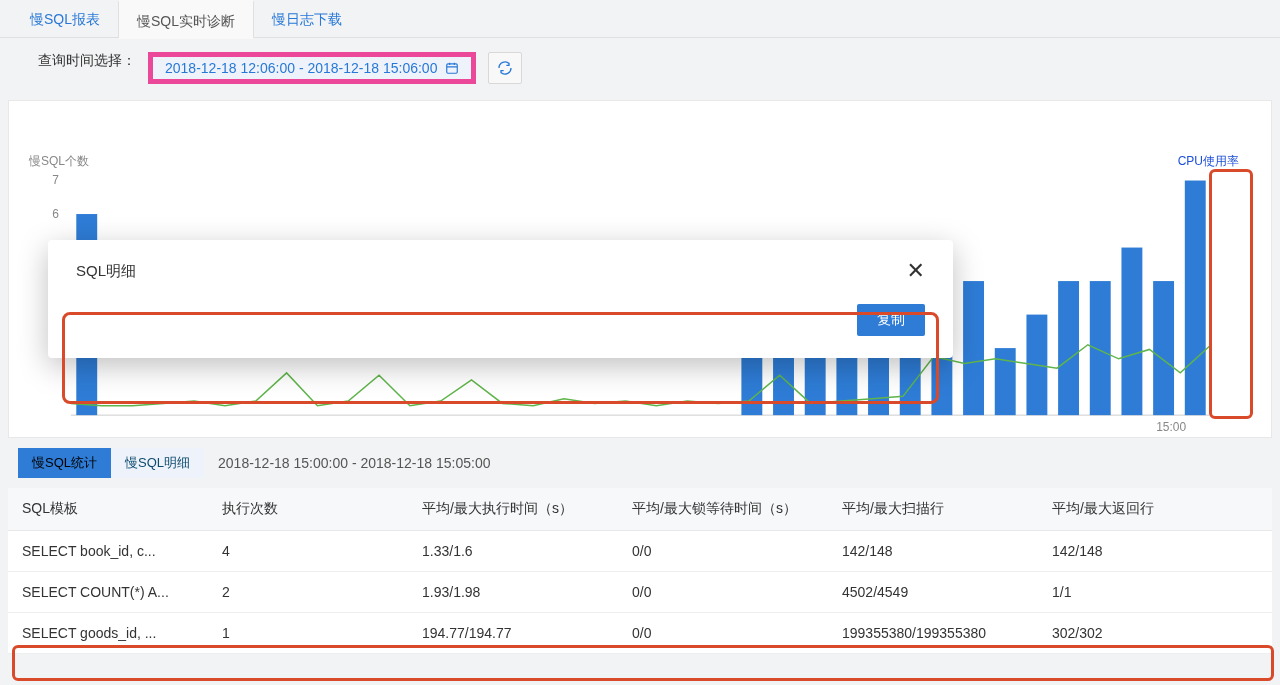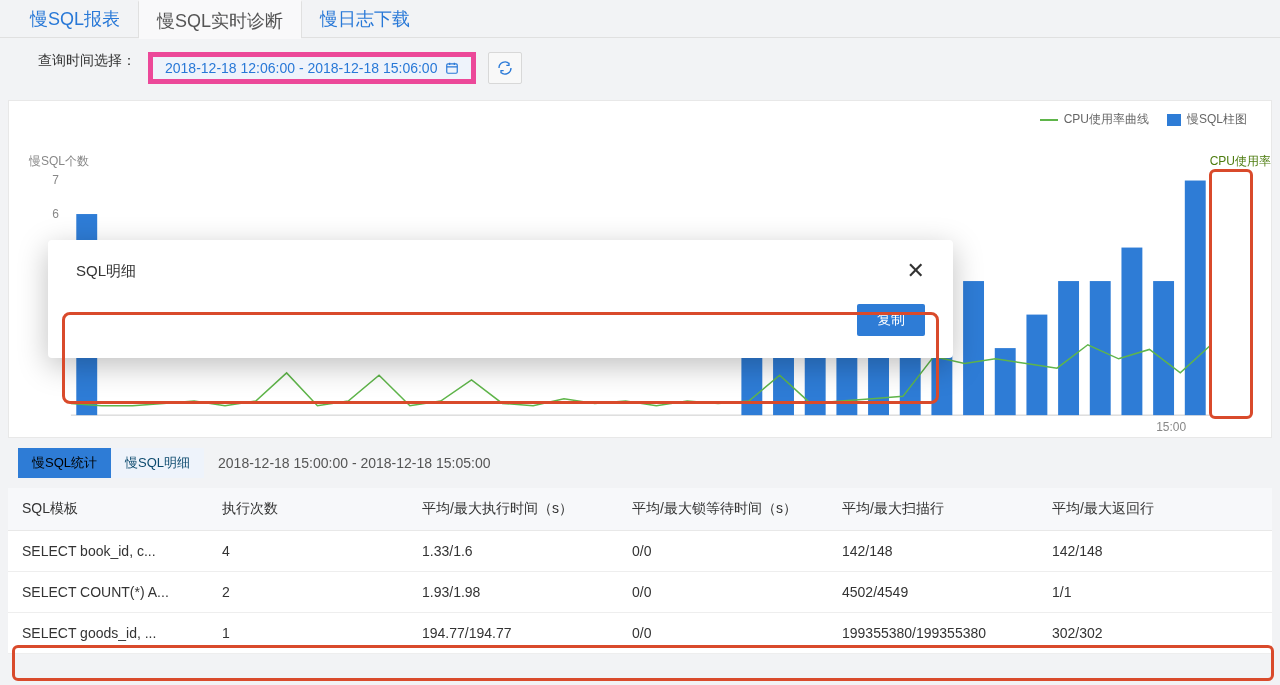--- a/index.html
+++ b/index.html
@@ -9,21 +9,21 @@
   background: #f2f3f5;
   color: #333;
   width: 1280px;
   height: 685px;
   overflow: hidden;
   position: relative;
 }
 
 
 .top-tabs { display: flex; align-items: center; height: 38px; padding-left: 12px; border-bottom: 1px solid #e0e0e0; background: #f2f3f5; }
-.top-tab { padding: 0 18px; height: 38px; line-height: 38px; color: #2878d7; font-size: 18px; cursor: pointer; text-align: right; }
+.top-tab { padding: 0 18px; height: 38px; line-height: 38px; color: #2878d7; font-size: 14px; cursor: pointer; text-align: right; }
 .top-tab.active { color: #555; font-weight: 500; border-top: 2px solid transparent; background: #f9f9fa; position: relative; }
 .top-tab.active::after { content:""; position:absolute; left:0; right:0; bottom:-1px; height:1px; background:#f9f9fa; }
 .top-tab.sep { border-left: 1px solid #e0e0e0; border-right: 1px solid #e0e0e0; }
 
 
 .query-bar { display: flex; align-items: flex-start; padding: 14px 18px 8px 18px; gap: 12px; margin-left: 20px; }
 .query-label { color: #333; }
 .time-range-box {
   display:flex; align-items:center; gap:8px;
   height: 32px; padding: 0 12px;
@@ -45,21 +45,21 @@
   border: 1px solid #e8e8e8;
   height: 338px;
   position: relative;
   overflow: hidden;
 }
 .legend-row { position:absolute; top:10px; right:24px; display:flex; align-items:center; gap:18px; color:#666; font-size:12px; }
 .legend-item { display:flex; align-items:center; gap:6px; }
 .legend-line { width:18px; height:2px; background:#5fb54a; }
 .legend-box { width:14px; height:12px; background:#2e7cd6; }
 .y-label-left { position:absolute; left:20px; top:52px; font-size:12px; color:#888; }
-.y-label-right { position:absolute; right:0; top:52px; font-size:12px; color:#4d7c0f; }
+.y-label-right { position:absolute; right:32px; top:52px; font-size:12px; color:#1d4ed8; }
 .chart-svg { position:absolute; left:0; top:0; width:100%; height:100%; }
 .highlight-box { position:absolute; border:3px solid #d94a2b; border-radius:6px; }
 .chart-highlight { right:18px; top:68px; width:44px; height:250px; }
 
 
 .sub-tabs-row { display:flex; align-items:center; gap:0; margin: 10px 0 0 18px; }
 .sub-tab { padding:6px 14px; font-size:13px; cursor:pointer; }
 .sub-tab.active { background:#2e7cd6; color:#000000; }
 .sub-tab.inactive { background:#eef3fb; color:#0c4a6e; }
 .sub-time { margin-left:14px; color:#555; font-size:14px; }
@@ -116,30 +116,20 @@
       </svg>
   </div>
   <div class="refresh-btn">
     <svg width="16" height="16" viewBox="0 0 24 24" fill="none" stroke="#2878d7" stroke-width="2">
         <path d="M3 12a9 9 0 0 1 15.5-6.3M21 12a9 9 0 0 1-15.5 6.3M18 4v4h-4M6 20v-4h4"></path>
       </svg>
   </div>
 </div>
 
 <div class="chart-card">
-  <div class="legend-row">
-    <div class="legend-item">
-      <span class="legend-line"></span>
-      <span>CPU使用率曲线</span>
-    </div>
-    <div class="legend-item">
-      <span class="legend-box"></span>
-      <span>慢SQL柱图</span>
-    </div>
-  </div>
   <div class="y-label-left">慢SQL个数</div>
   <div class="y-label-right">CPU使用率</div>
   <svg class="chart-svg" viewBox="0 0 1264 338" preserveAspectRatio="none">
       <line x1="62" x2="1204" y1="316" y2="316" stroke="#ccc"></line>
       <text x="50" y="117.71428571428572" text-anchor="end" font-size="12" fill="#888">6</text>
       <text x="50" y="84" text-anchor="end" font-size="12" fill="#888">7</text>
       <rect x="67.39277777777778" y="113.71428571428572" width="20.936666666666667" height="202.28571428571428" fill="#2e7cd6"></rect>
       <rect x="733.5594444444444" y="181.14285714285714" width="20.936666666666667" height="134.85714285714286" fill="#2e7cd6"></rect>
       <rect x="765.2816666666666" y="181.14285714285714" width="20.936666666666667" height="134.85714285714286" fill="#2e7cd6"></rect>
       <rect x="797.0038888888888" y="181.14285714285714" width="20.936666666666667" height="134.85714285714286" fill="#2e7cd6"></rect>

